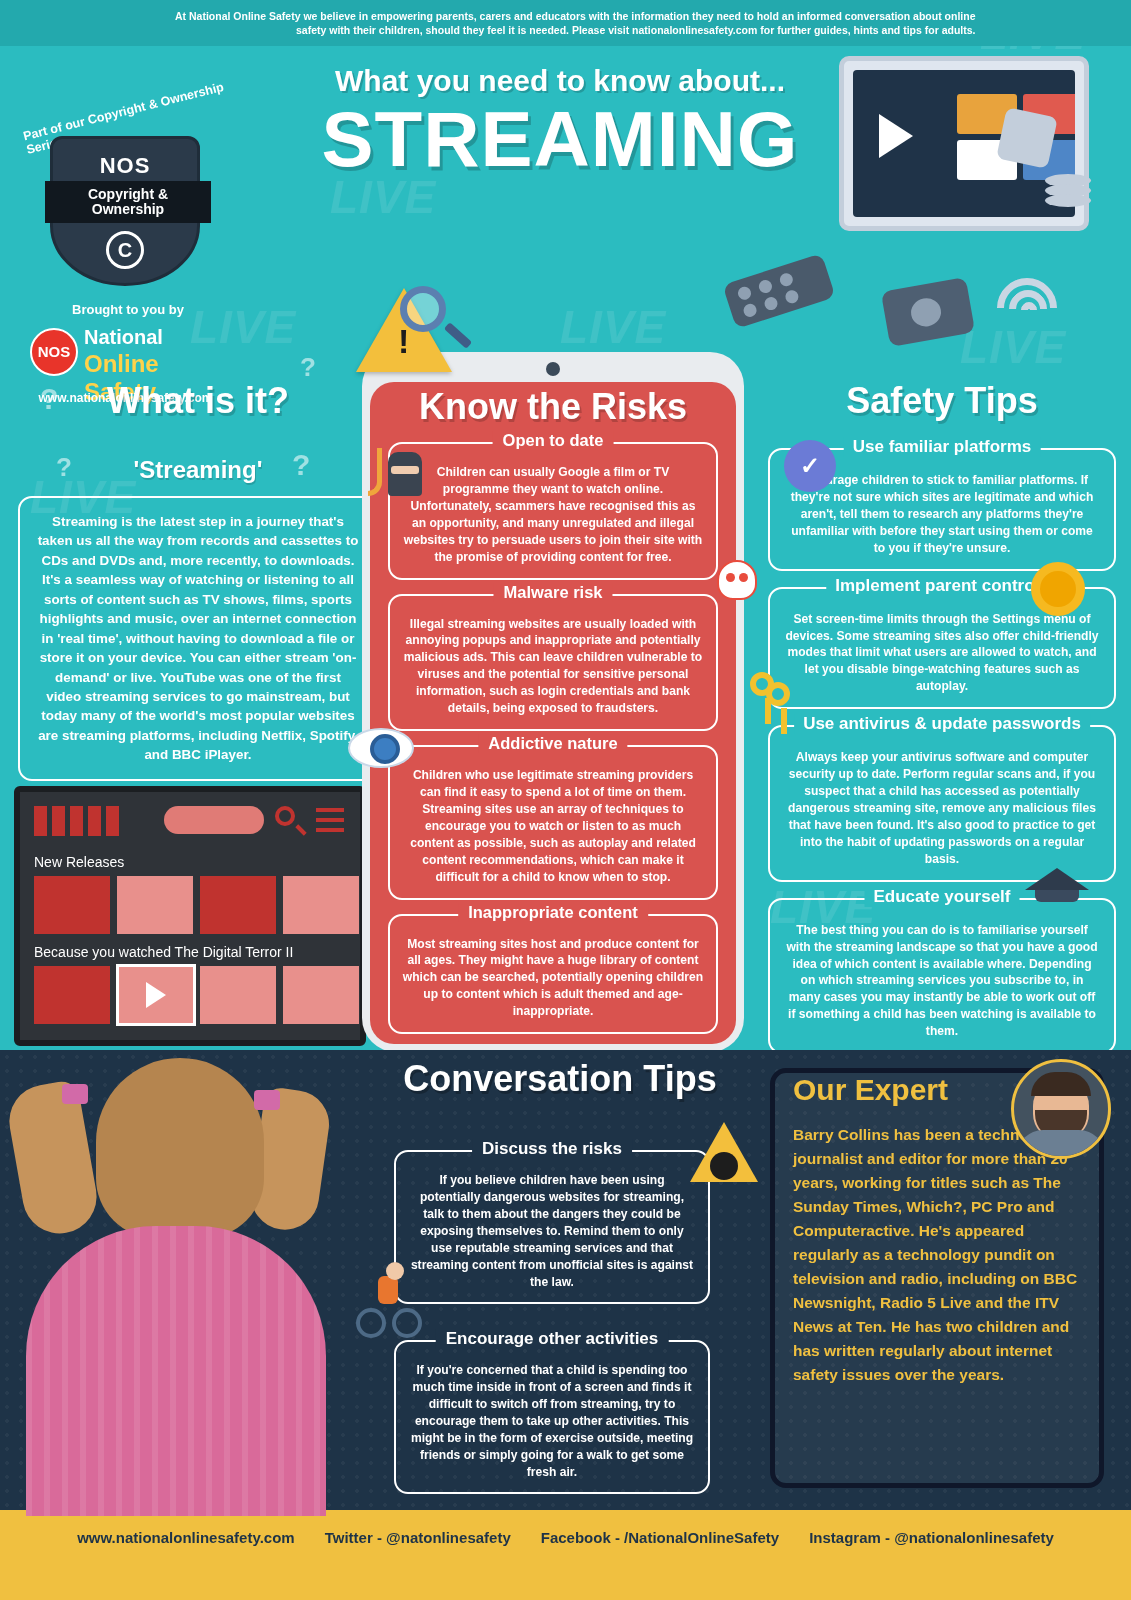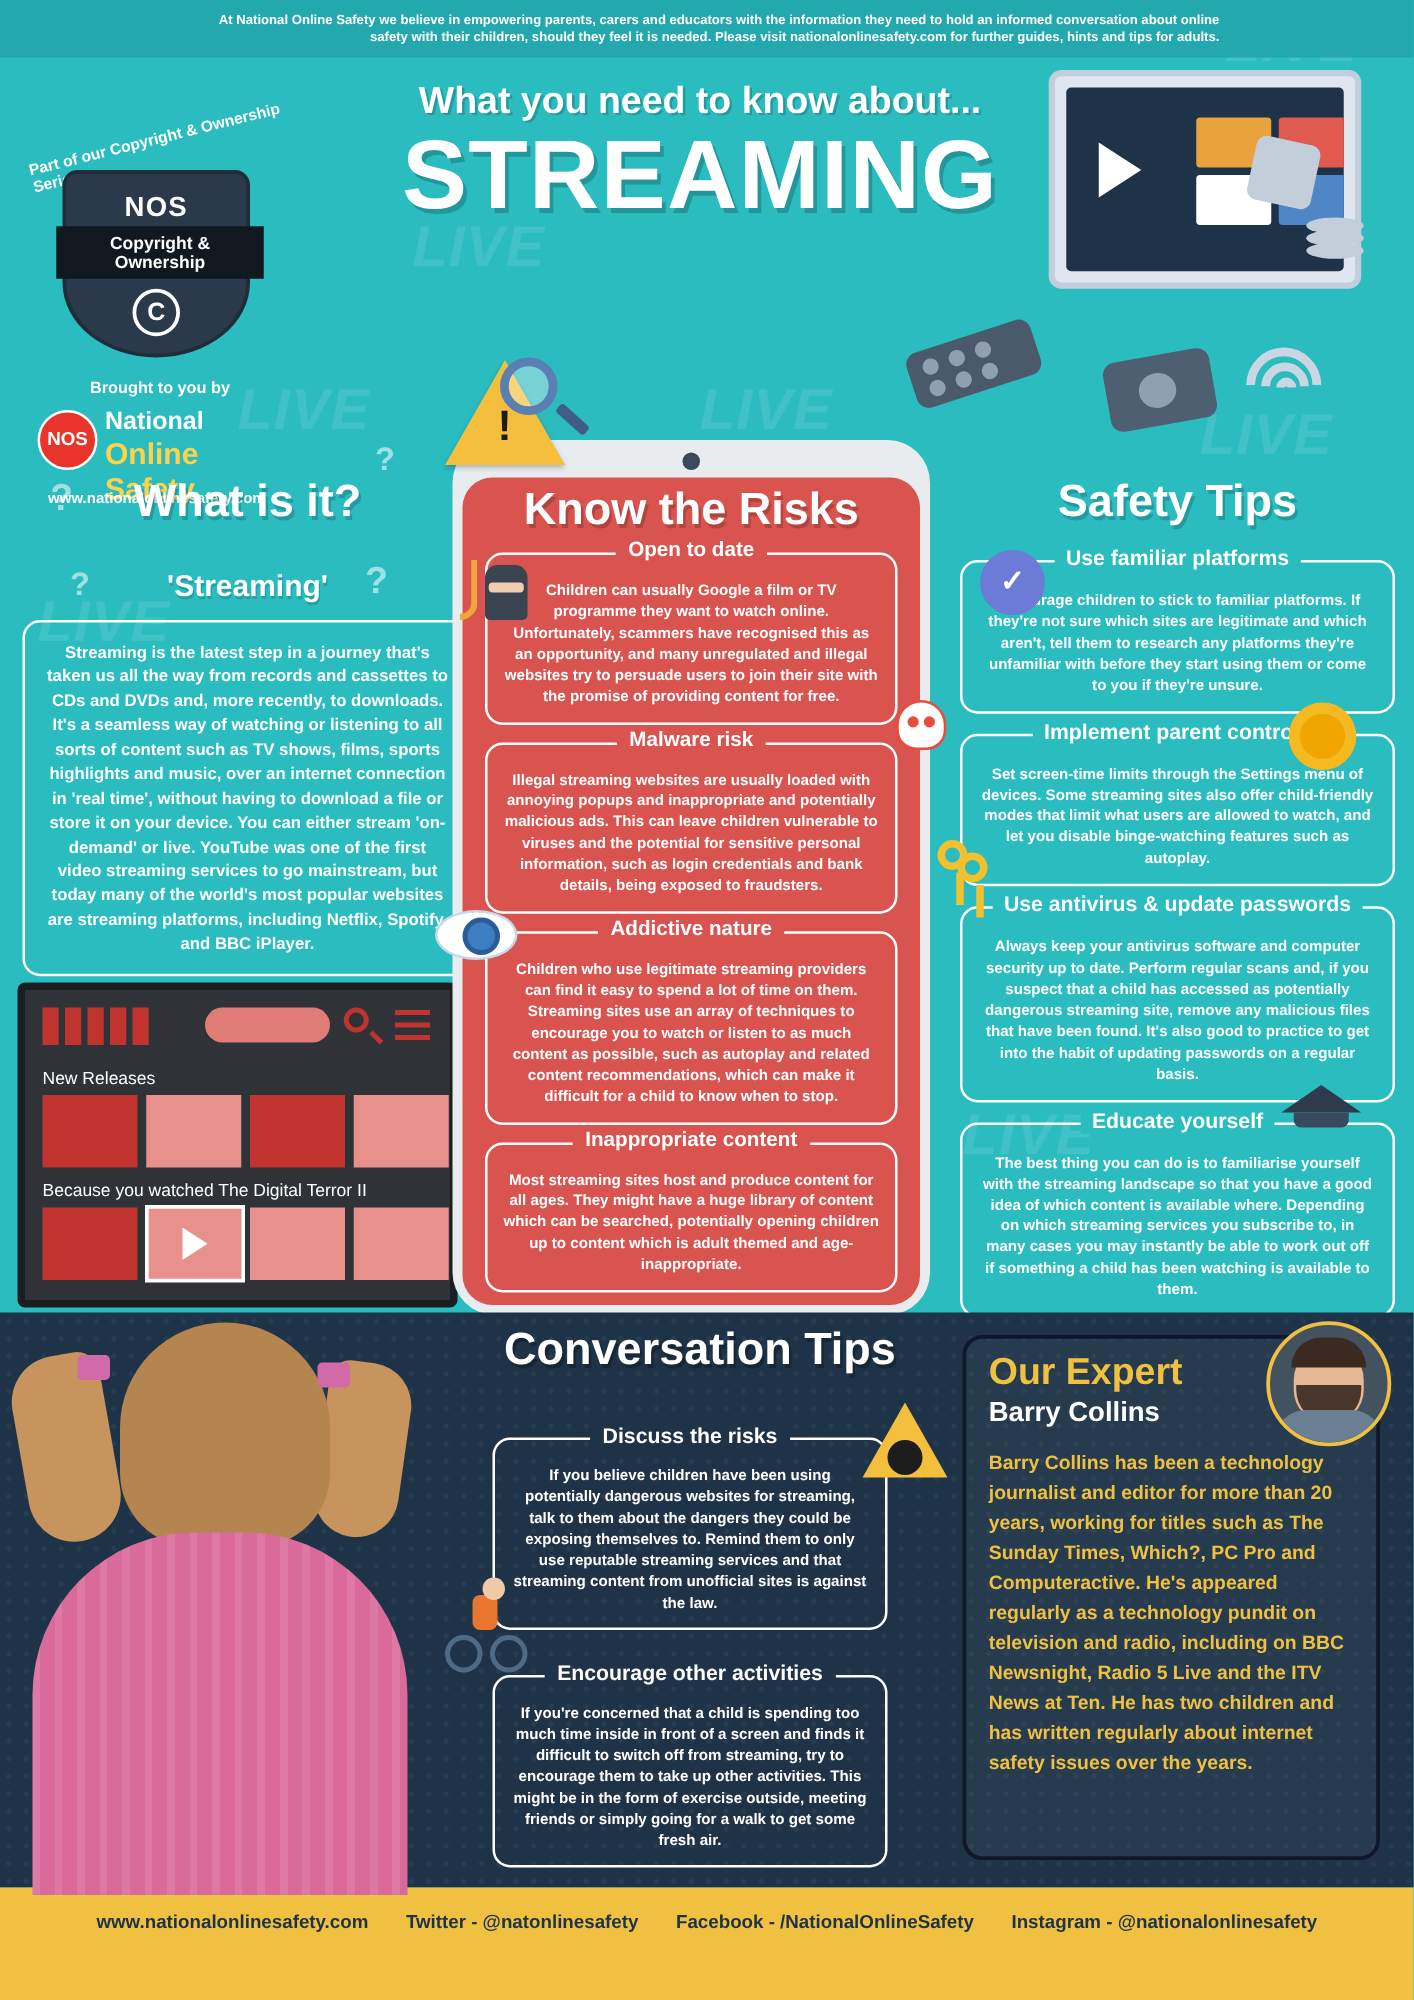--- a/index.html
+++ b/index.html
@@ -374,22 +374,22 @@
     background: #d96a9a; border-radius: 130px 130px 0 0;
   }
   .girl .shirt:after {
     content:""; position:absolute; inset: 0; border-radius: 130px 130px 0 0;
     background: repeating-linear-gradient(90deg, rgba(255,255,255,0.10) 0 6px, transparent 6px 18px);
   }
 
   
   .expert {
     position: absolute; left: 770px; top: 1068px; width: 334px; height: 420px;
-    border: 3px solid #0f172a; border-radius: 16px; background: rgba(255,255,255,0.04);
-    padding: 10px 18px; z-index: 5;
+    border: 5px solid #0f172a; border-radius: 16px; background: rgba(255,255,255,0.04);
+    padding: 0 18px; z-index: 5;
   }
   .expert h3 { color: #f0c040; font-size: 30px; font-weight: bold; }
   .expert h5 { color: #ffffff; font-size: 22px; font-weight: bold; margin-top: 2px; }
   .expert p {
     margin-top: 16px; color: #f0c040; font-size: 15.5px; line-height: 1.55; font-weight: bold;
   }
   .avatar {
     position: absolute; right: -12px; top: -14px; width: 100px; height: 100px; border-radius: 50%;
     background: #43525f; border: 3px solid #f0c040; overflow: hidden;
   }
@@ -625,21 +625,20 @@
   <div class="rad-in"></div>
   <div class="cyclist">
     <span class="wheel" style="left:0;"></span>
     <span class="wheel" style="left:36px;"></span>
     <span class="body"></span>
     <span class="head"></span>
   </div>
 
   <div class="expert">
     <h3>Our Expert</h3>
-    <h5>Barry Collins</h5>
     <p>Barry Collins has been a technology journalist and editor for more than 20 years, working for titles such as The Sunday Times, Which?, PC Pro and Computeractive. He's appeared regularly as a technology pundit on television and radio, including on BBC Newsnight, Radio 5 Live and the ITV News at Ten. He has two children and has written regularly about internet safety issues over the years.</p>
     <div class="avatar">
       <span class="face"></span>
       <span class="hair2"></span>
       <span class="beard"></span>
       <span class="shirt2"></span>
     </div>
   </div>
 
   <div class="footer">

